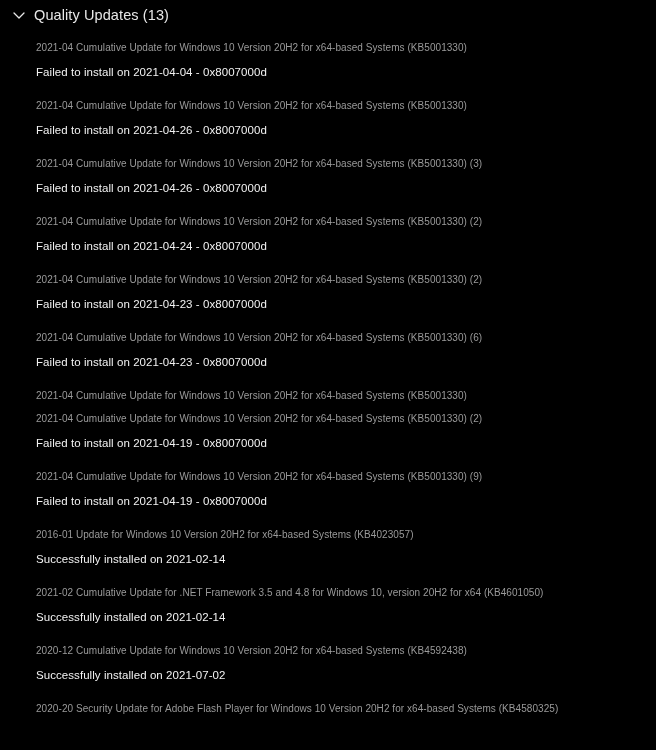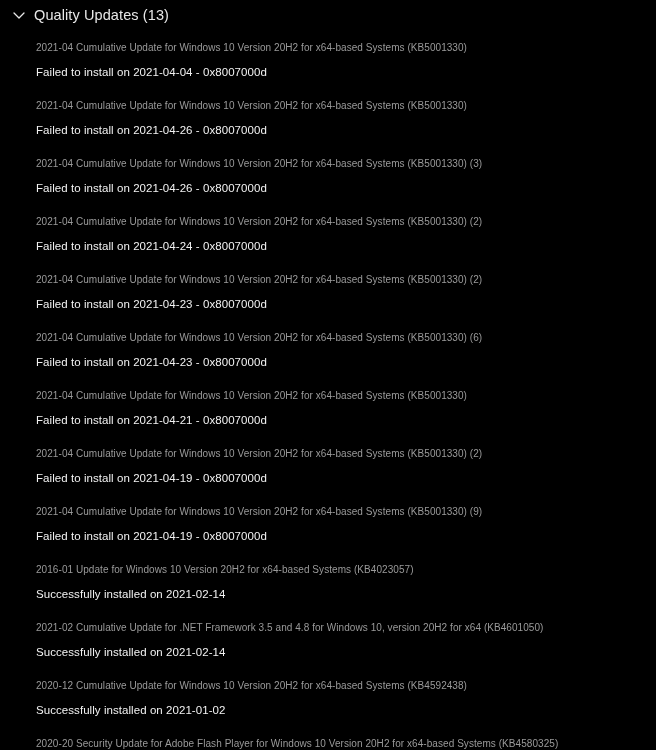--- a/index.html
+++ b/index.html
@@ -105,40 +105,39 @@
       <li class="update-item">
         <div class="update-title">2021-04 Cumulative Update for Windows 10 Version 20H2 for x64-based Systems (KB5001330) (2)</div>
         <div class="update-status">Failed to install on 2021-04-23 - 0x8007000d</div>
       </li>
       <li class="update-item">
         <div class="update-title">2021-04 Cumulative Update for Windows 10 Version 20H2 for x64-based Systems (KB5001330) (6)</div>
         <div class="update-status">Failed to install on 2021-04-23 - 0x8007000d</div>
       </li>
       <li class="update-item">
         <div class="update-title">2021-04 Cumulative Update for Windows 10 Version 20H2 for x64-based Systems (KB5001330)</div>
-        <div class="update-status">Failed to install on 2021-04-21 - 0x8007000d</div>
       </li>
       <li class="update-item">
         <div class="update-title">2021-04 Cumulative Update for Windows 10 Version 20H2 for x64-based Systems (KB5001330) (2)</div>
         <div class="update-status">Failed to install on 2021-04-19 - 0x8007000d</div>
       </li>
       <li class="update-item">
         <div class="update-title">2021-04 Cumulative Update for Windows 10 Version 20H2 for x64-based Systems (KB5001330) (9)</div>
         <div class="update-status">Failed to install on 2021-04-19 - 0x8007000d</div>
       </li>
       <li class="update-item">
         <div class="update-title">2016-01 Update for Windows 10 Version 20H2 for x64-based Systems (KB4023057)</div>
         <div class="update-status">Successfully installed on 2021-02-14</div>
       </li>
       <li class="update-item">
         <div class="update-title">2021-02 Cumulative Update for .NET Framework 3.5 and 4.8 for Windows 10, version 20H2 for x64 (KB4601050)</div>
         <div class="update-status">Successfully installed on 2021-02-14</div>
       </li>
       <li class="update-item">
         <div class="update-title">2020-12 Cumulative Update for Windows 10 Version 20H2 for x64-based Systems (KB4592438)</div>
-        <div class="update-status">Successfully installed on 2021-01-02</div>
+        <div class="update-status">Successfully installed on 2021-07-02</div>
       </li>
       <li class="update-item">
         <div class="update-title">2020-20 Security Update for Adobe Flash Player for Windows 10 Version 20H2 for x64-based Systems (KB4580325)</div>
       </li>
     </ul>
 
 </div>
 
 </body></html>

